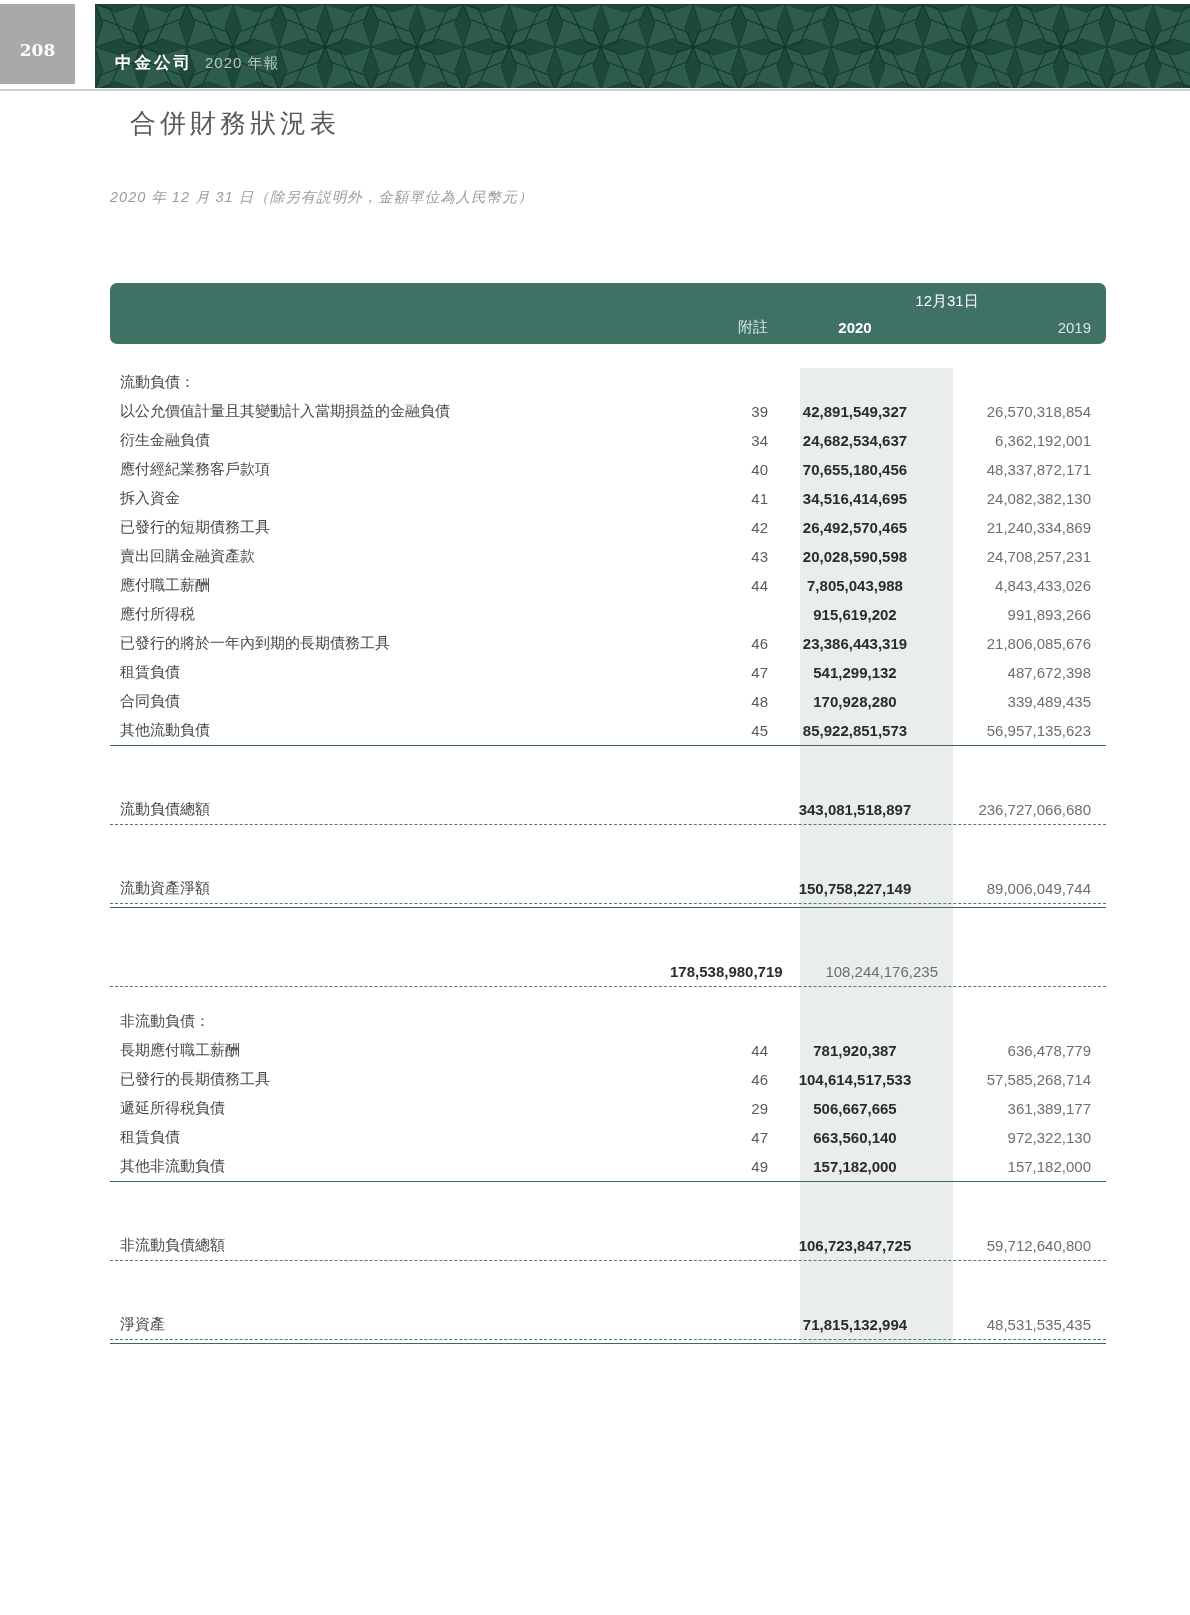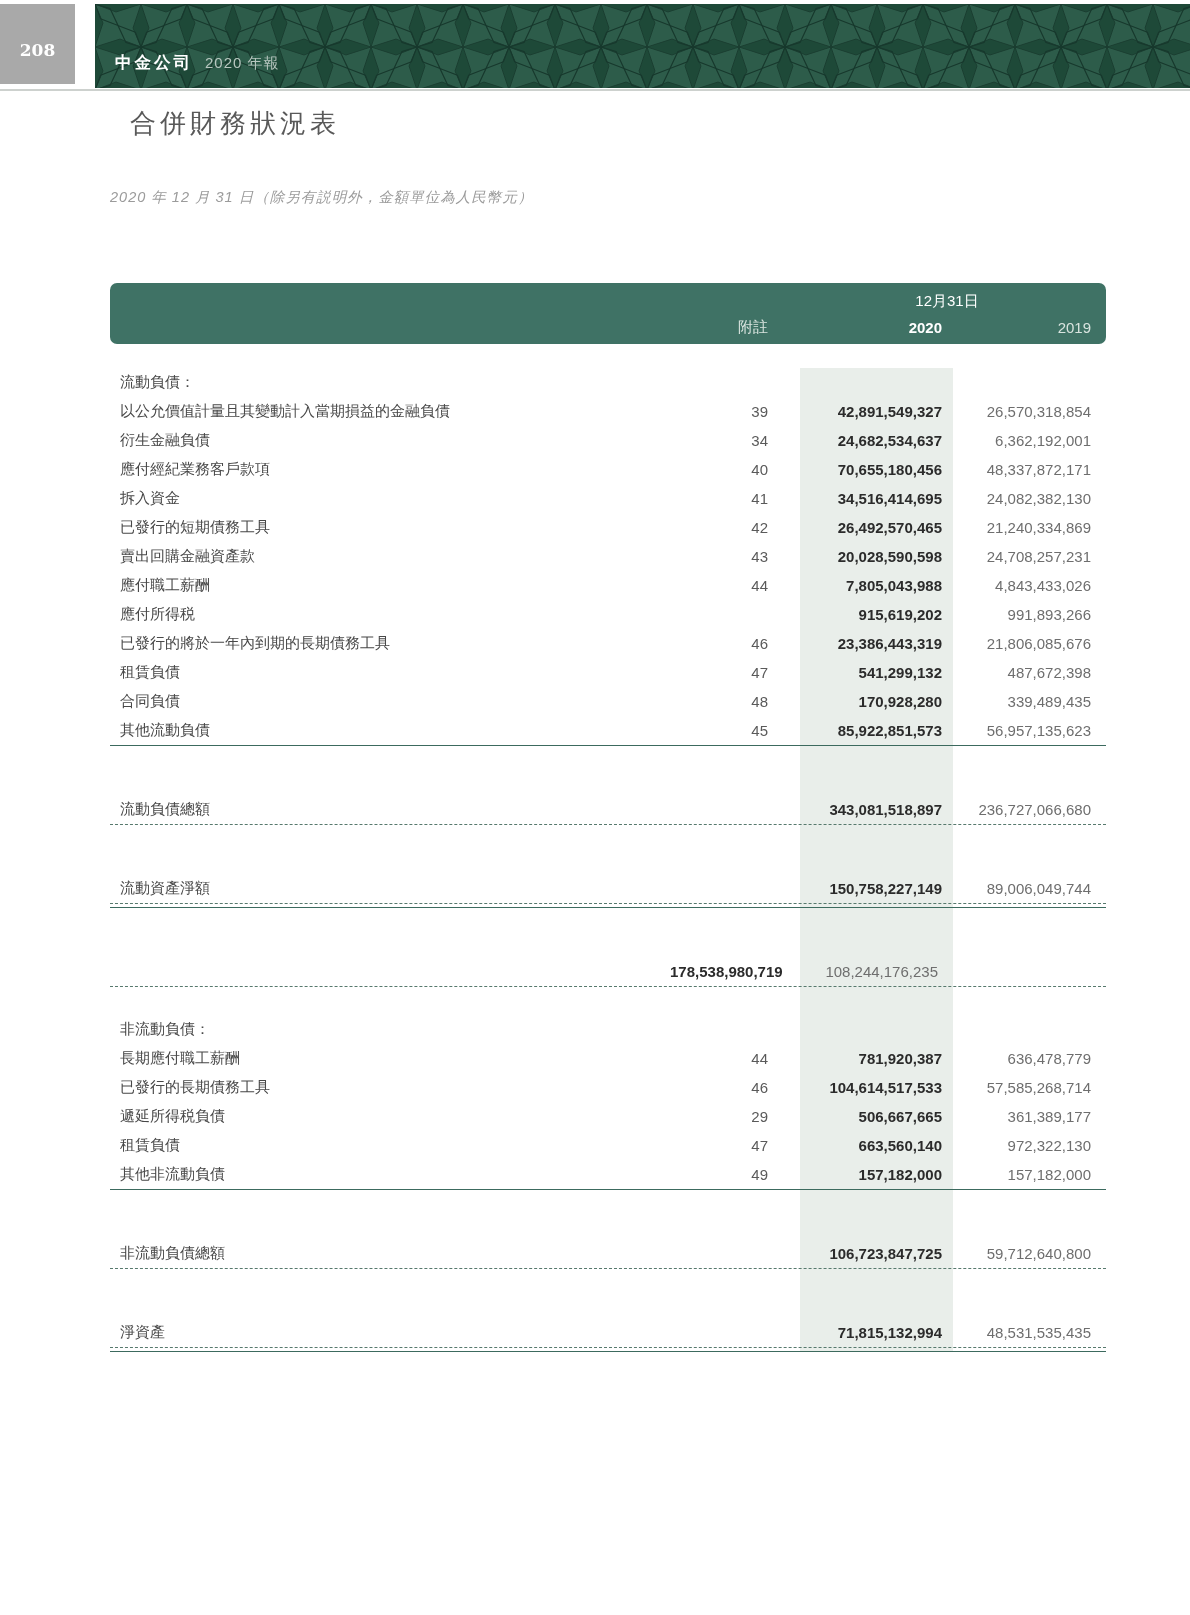--- a/index.html
+++ b/index.html
@@ -38,36 +38,36 @@
   .report-table { position:absolute; left:110px; top:283px; width:996px; }
   .thead { position:relative; height:61px; background:#3f7265;border-radius:7px; }
   .date-label {
     position:absolute; top:9px; left:690px; width:294px; text-align:center;
     color:#ffffff; font-size:15px;
   }
   .head-cols { position:absolute; left:0; right:0; bottom:7px; }
   .grid { display:grid; grid-template-columns:560px 98px 185px 153px; align-items:center; }
   .c-label { padding-left:10px; }
   .c-note  { text-align:right; }
-  .c-2020  { text-align:right; padding-right:11px; }
+  .c-2020  { text-align:center; padding-right:11px; }
   .c-2019  { text-align:right; padding-right:15px; }
   .head-cols .c-note, .head-cols .c-2019 { color:#d9e4df; font-size:15px; }
   .head-cols .c-2020 { color:#ffffff; font-weight:bold; font-size:15px; }
 
   .tbody { position:relative; }
   .col-shade {
     position:absolute; left:690px; top:0; bottom:0; width:153px;
     background:#e9eeea;
   }
   .row { position:relative; height:29px; font-size:15px; }
   .row .c-label { color:#484848; }
   .row .c-note  { color:#5a5a5a; }
   .row .v2020   { color:#2b2b2b; font-weight:bold; }
   .row .v2019   { color:#6e6e6e; }
-  .b-heading { margin-top:28px; }
+  .b-heading { margin-top:20px; }
   .b-heading.first { margin-top:24px; }
   .b-total { margin-top:49px; }
 
   .rule { position:relative; height:0; border-top:1px solid #3c6a5e; }
   .rule.dashed { border-top:1px dashed #57796d; }
   .rule.double { height:3px; border-top:1px dashed #57796d; border-bottom:1px solid #3c6a5e; }
 </style>
 </head>
 <body>
 

